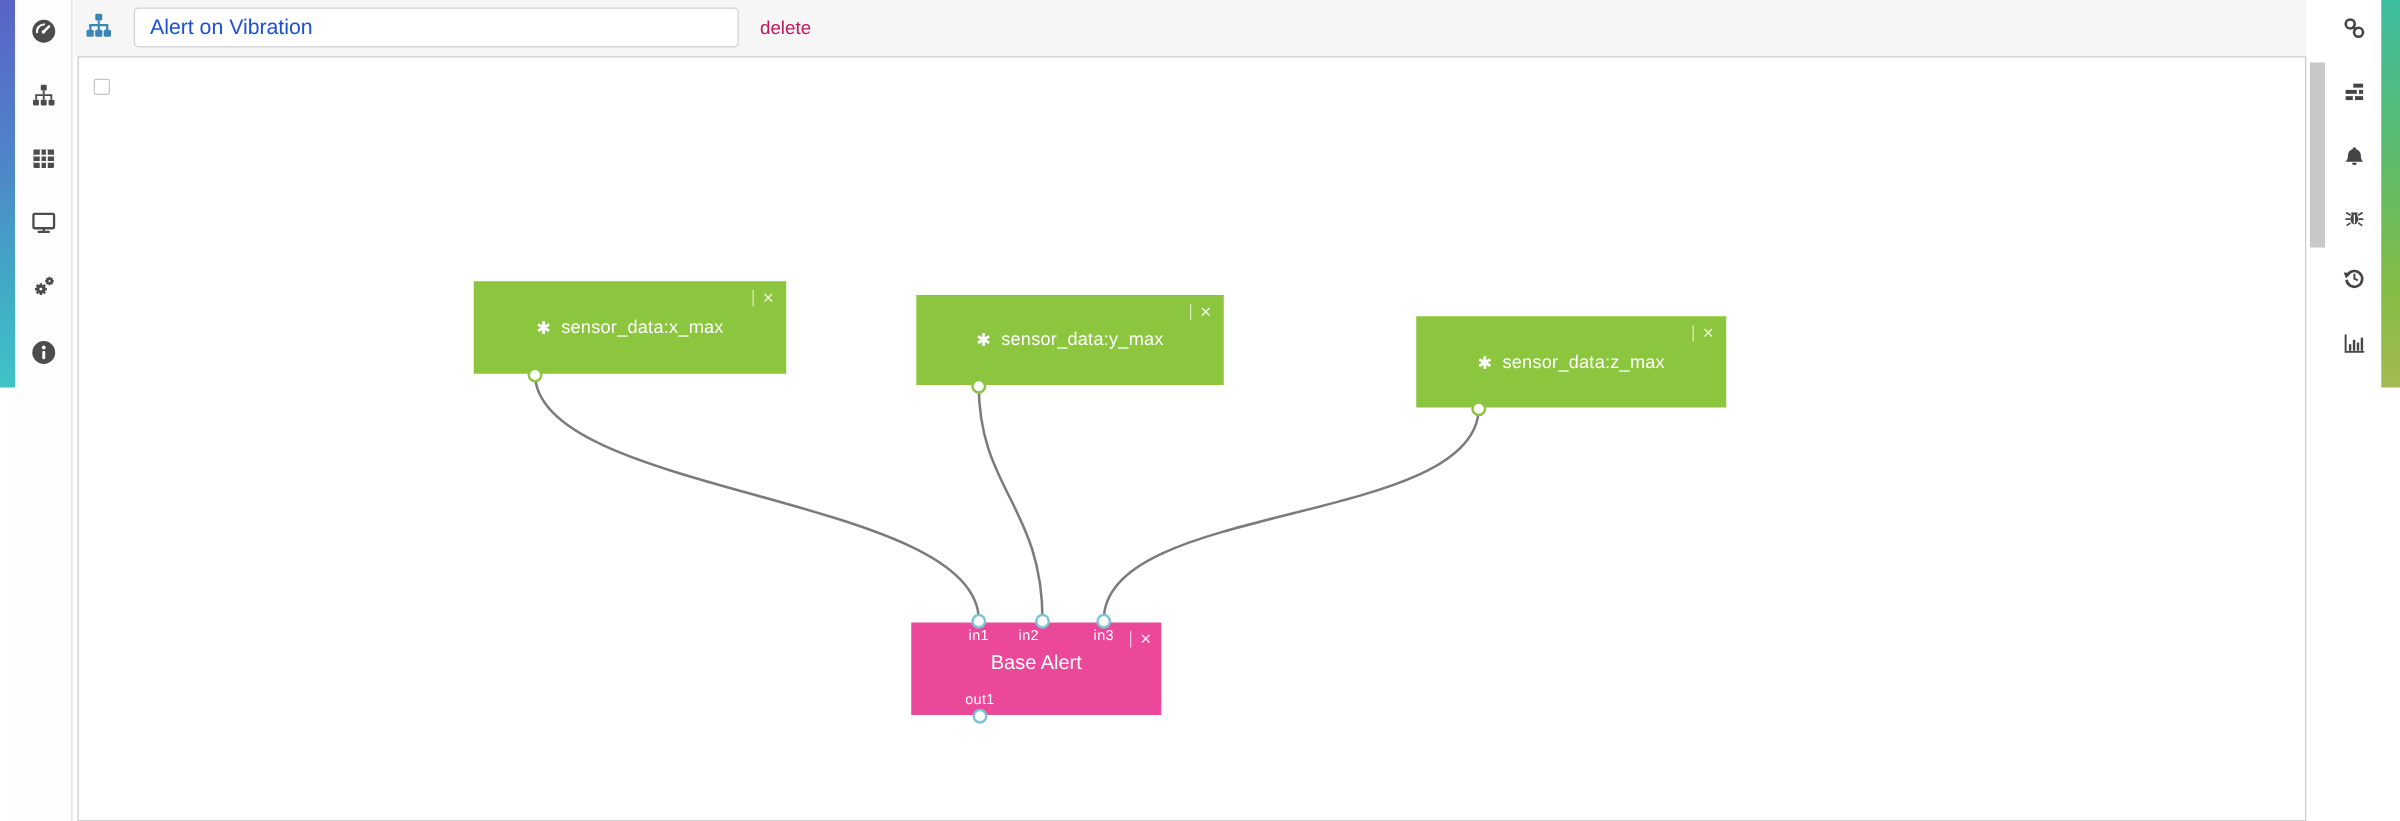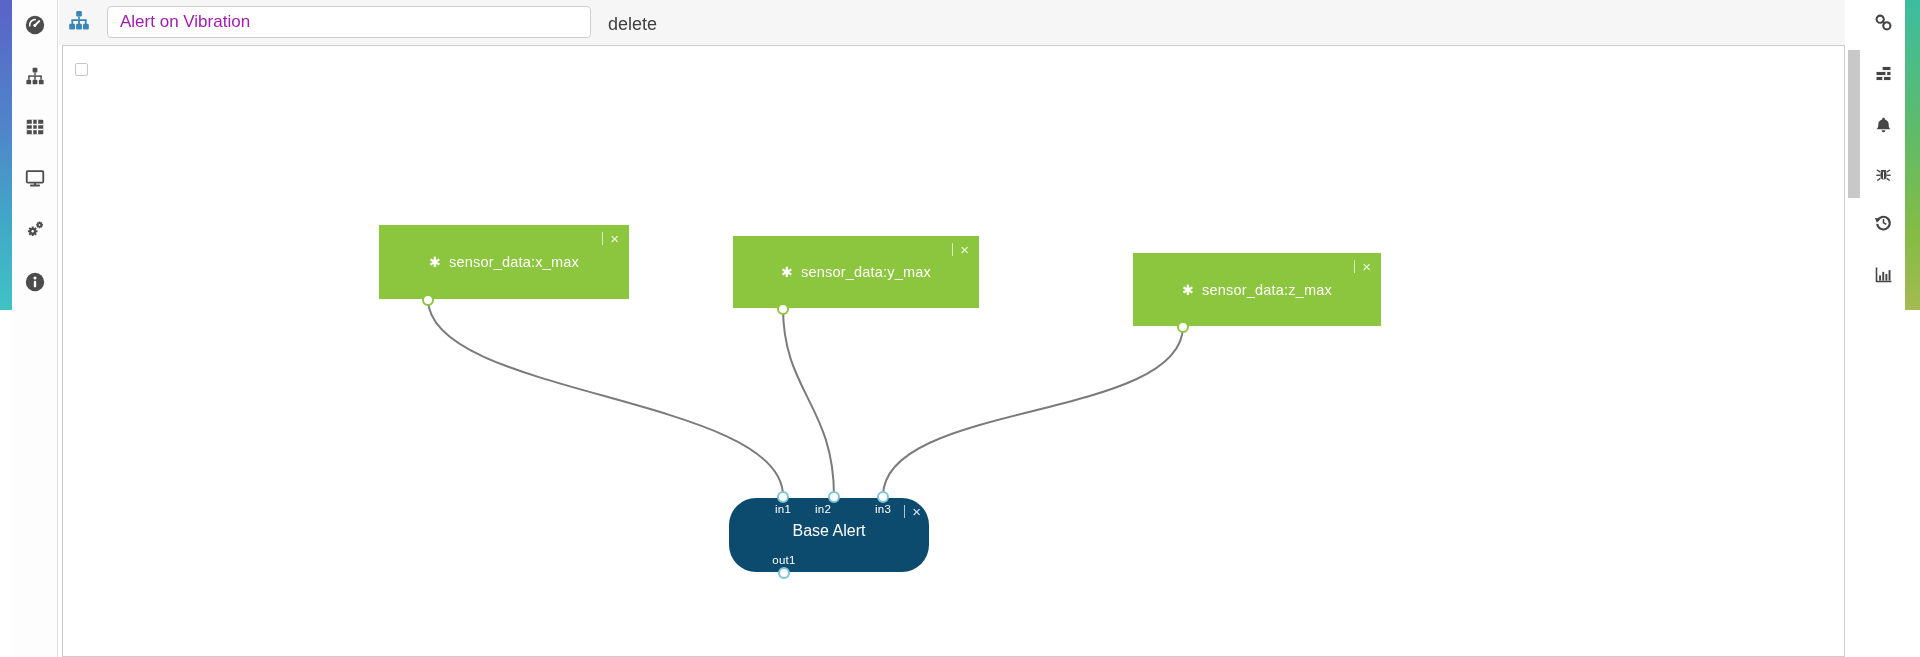--- a/index.html
+++ b/index.html
@@ -17,34 +17,34 @@
   #left-sidebar { left:12px; top:0; width:46px; height:657px; background:#fdfdfd;
                   border-right:1px solid #ddd; }
   .side-icon { position:absolute; left:12px; width:22px; height:22px; cursor:pointer; }
   .side-icon svg { width:22px; height:22px; display:block; }
 
   
   #topbar { left:59px; top:0; width:1786px; height:45px; background:#f6f6f6; }
   #flow-icon { left:8px; top:9px; width:24px; height:26px; }
   #title-input { left:48px; top:6px; width:484px; height:32px; border:1px solid #cfcfcf;
                  border-radius:4px; background:#fff; font-family:"Liberation Sans",sans-serif;
-                 font-size:17px; color:#a21caf; padding:0 12px; outline:none; position:absolute; }
-  #delete-link { left:549px; top:14px; font-size:18px; color:#404040; text-decoration:none;
+                 font-size:17px; color:#1d4ed8; padding:0 12px; outline:none; position:absolute; }
+  #delete-link { left:549px; top:14px; font-size:15px; color:#be185d; text-decoration:none;
                  cursor:pointer; position:absolute; }
 
   
   #canvas { left:62px; top:45px; width:1783px; height:612px; background:#ffffff;
             border:1px solid #ccc; }
   #canvas-checkbox { left:12px; top:17px; width:13px; height:13px; border:1px solid #c6c6c6;
                      border-radius:2px; background:#fff; cursor:pointer; }
   #edges { left:0; top:0; width:1783px; height:612px; pointer-events:none; }
 
   .node { position:absolute; color:#fff; cursor:move; }
   .node-data   { background:#8cc63e; }
-  .node-python { background:#0c4a6e;border-radius:27px; }
+  .node-python { background:#ec4899; }
   .node-label-row { width:100%; height:100%; display:flex; align-items:center;
                     justify-content:center; gap:8px; font-size:14.5px; letter-spacing:.2px; }
   .node-icon { font-size:14px; line-height:1; }
   .node-close { position:absolute; top:7px; display:flex; align-items:center; gap:7px;
                 cursor:pointer; opacity:.85; }
   .node-close .vbar { width:1px; height:13px; background:#fff; opacity:.8; }
   .node-close .x { font-size:15px; line-height:13px; }
 
   .port { position:absolute; width:8px; height:8px; border-radius:50%; background:#fff;
           cursor:crosshair; }

